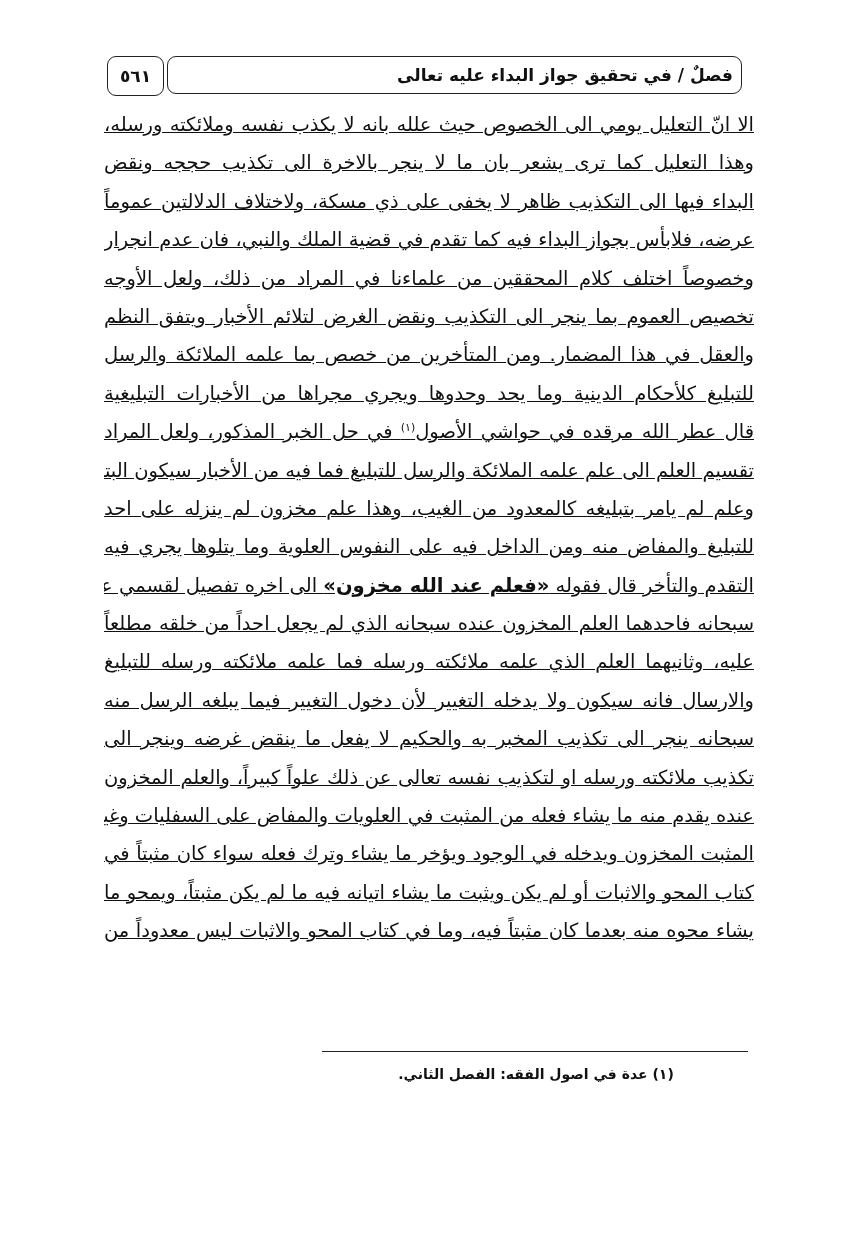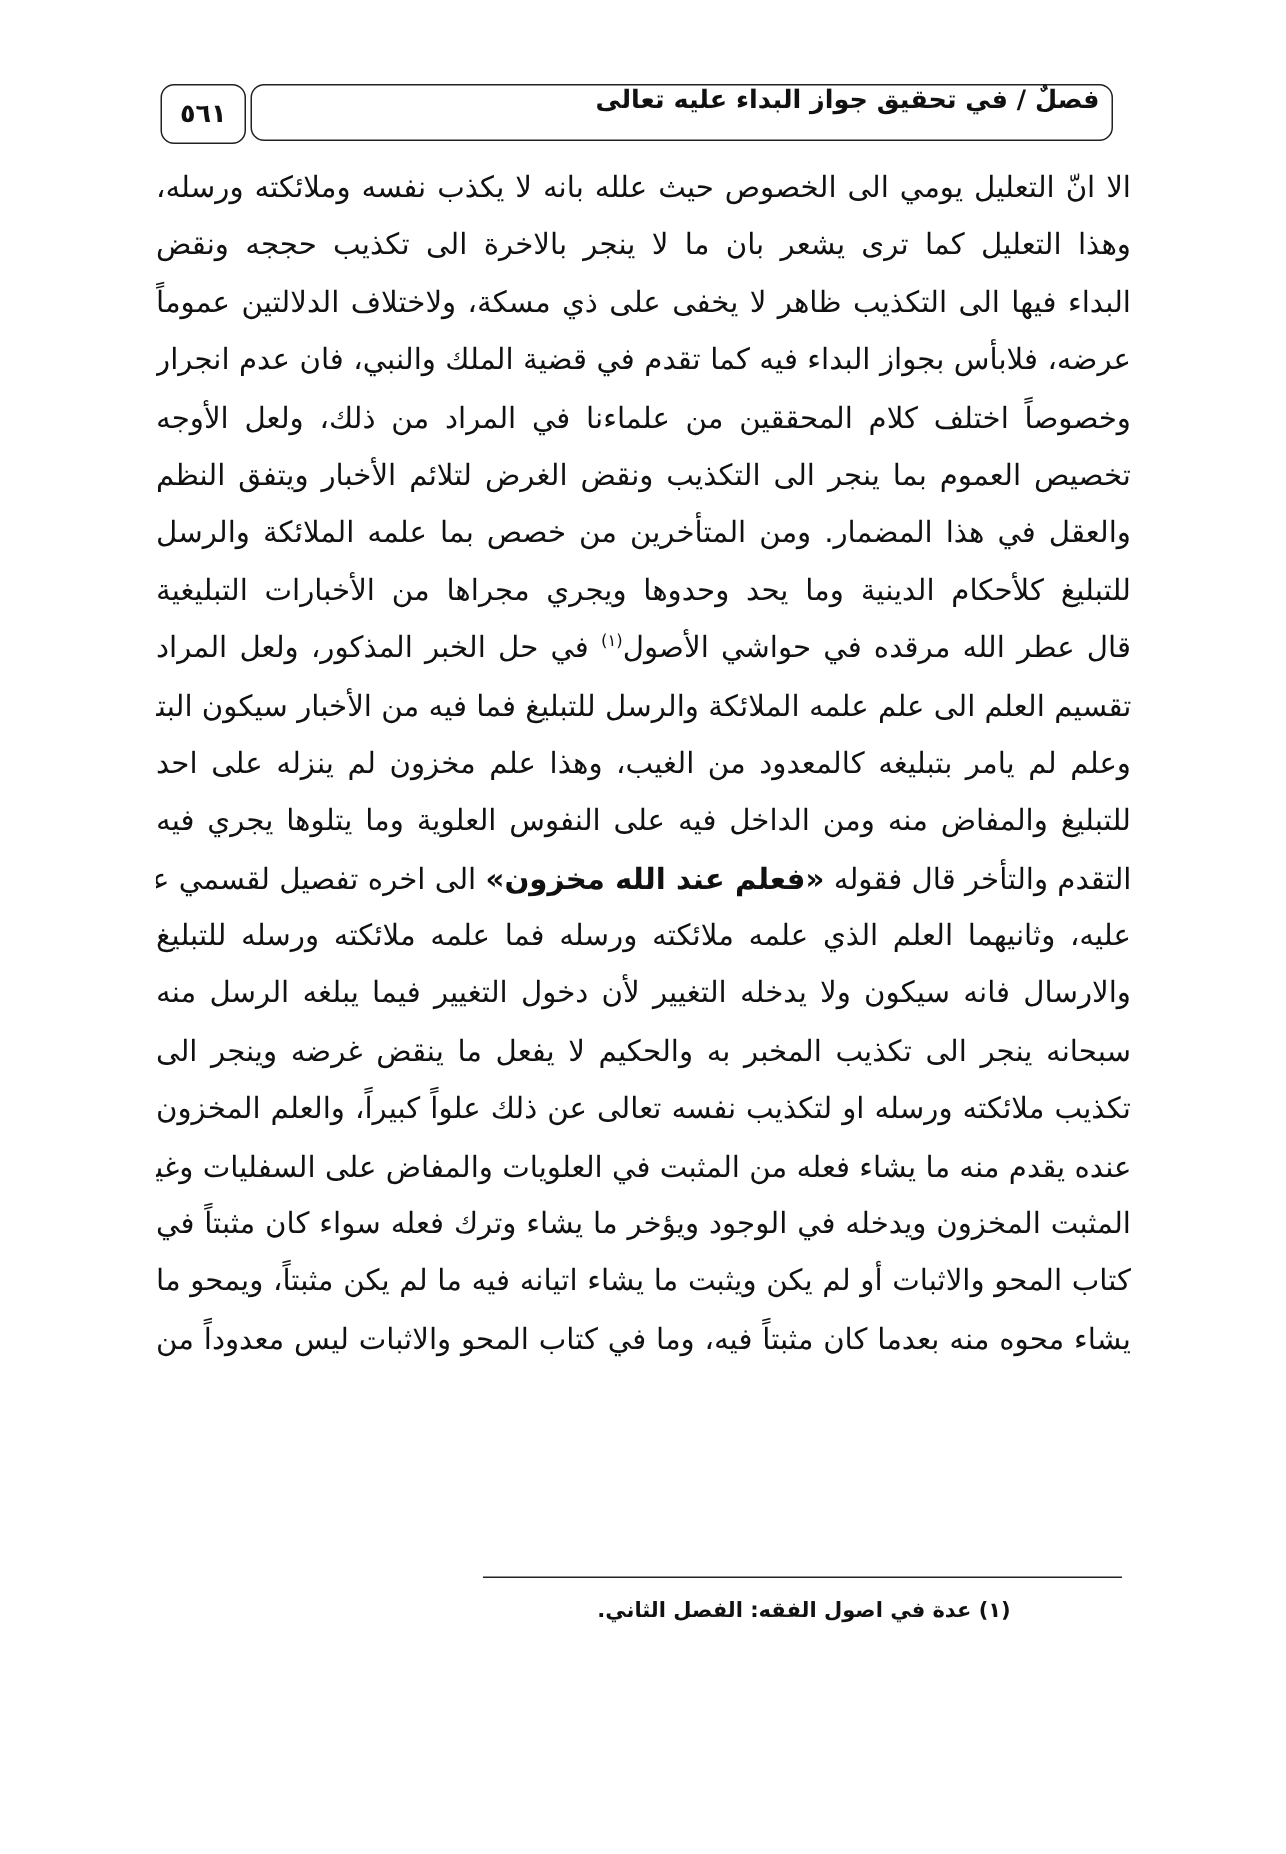--- a/index.html
+++ b/index.html
@@ -44,20 +44,21 @@
     }
     .title-box {
       position: absolute;
       left: 60px;
       top: 0;
       width: 575px;
       height: 38px;
       border: 1.5px solid #222;
       border-radius: 9px;
       display: flex;
+      align-items: center;
       justify-content: flex-start;
       direction: rtl;
       padding-right: 8px;
       box-sizing: border-box;
       font-weight: bold;
       font-size: 17px;
     }
     .body-text {
       position: absolute;
       top: 106px;
@@ -67,20 +68,21 @@
     }
     .line {
       height: 38.4px;
       line-height: 38.4px;
       font-size: 19.5px;
       text-align: justify;
       text-align-last: justify;
       white-space: nowrap;
       overflow: hidden;
       font-family: "DejaVu Sans", sans-serif;
+      text-decoration: underline;
     }
     .line sup {
       font-size: 11px;
       line-height: 0;
     }
     .bold-quote {
       font-weight: bold;
     }
     .footnote-rule {
       position: absolute;
@@ -122,20 +124,21 @@
     <div class="line">عرضه، فلابأس بجواز البداء فيه كما تقدم في قضية الملك والنبي، فان عدم انجرار</div>
     <div class="line">وخصوصاً اختلف كلام المحققين من علماءنا في المراد من ذلك، ولعل الأوجه</div>
     <div class="line">تخصيص العموم بما ينجر الى التكذيب ونقض الغرض لتلائم الأخبار ويتفق النظم</div>
     <div class="line">والعقل في هذا المضمار. ومن المتأخرين من خصص بما علمه الملائكة والرسل</div>
     <div class="line">للتبليغ كلأحكام الدينية وما يحد وحدوها ويجري مجراها من الأخبارات التبليغية</div>
     <div class="line"><span>قال عطر الله مرقده في حواشي الأصول</span><sup>(١)</sup><span> في حل الخبر المذكور، ولعل المراد</span></div>
     <div class="line">تقسيم العلم الى علم علمه الملائكة والرسل للتبليغ فما فيه من الأخبار سيكون البتة</div>
     <div class="line">وعلم لم يامر بتبليغه كالمعدود من الغيب، وهذا علم مخزون لم ينزله على احد</div>
     <div class="line">للتبليغ والمفاض منه ومن الداخل فيه على النفوس العلوية وما يتلوها يجري فيه</div>
     <div class="line"><span>التقدم والتأخر قال فقوله </span><span class="bold-quote">«فعلم عند الله مخزون»</span><span> الى اخره تفصيل لقسمي علمه</span></div>
+    <div class="line">سبحانه فاحدهما العلم المخزون عنده سبحانه الذي لم يجعل احداً من خلقه مطلعاً</div>
     <div class="line">عليه، وثانيهما العلم الذي علمه ملائكته ورسله فما علمه ملائكته ورسله للتبليغ</div>
     <div class="line">والارسال فانه سيكون ولا يدخله التغيير لأن دخول التغيير فيما يبلغه الرسل منه</div>
     <div class="line">سبحانه ينجر الى تكذيب المخبر به والحكيم لا يفعل ما ينقض غرضه وينجر الى</div>
     <div class="line">تكذيب ملائكته ورسله او لتكذيب نفسه تعالى عن ذلك علواً كبيراً، والعلم المخزون</div>
     <div class="line">عنده يقدم منه ما يشاء فعله من المثبت في العلويات والمفاض على السفليات وغير</div>
     <div class="line">المثبت المخزون ويدخله في الوجود ويؤخر ما يشاء وترك فعله سواء كان مثبتاً في</div>
     <div class="line">كتاب المحو والاثبات أو لم يكن ويثبت ما يشاء اتيانه فيه ما لم يكن مثبتاً، ويمحو ما</div>
     <div class="line">يشاء محوه منه بعدما كان مثبتاً فيه، وما في كتاب المحو والاثبات ليس معدوداً من</div>
   </div>
 

